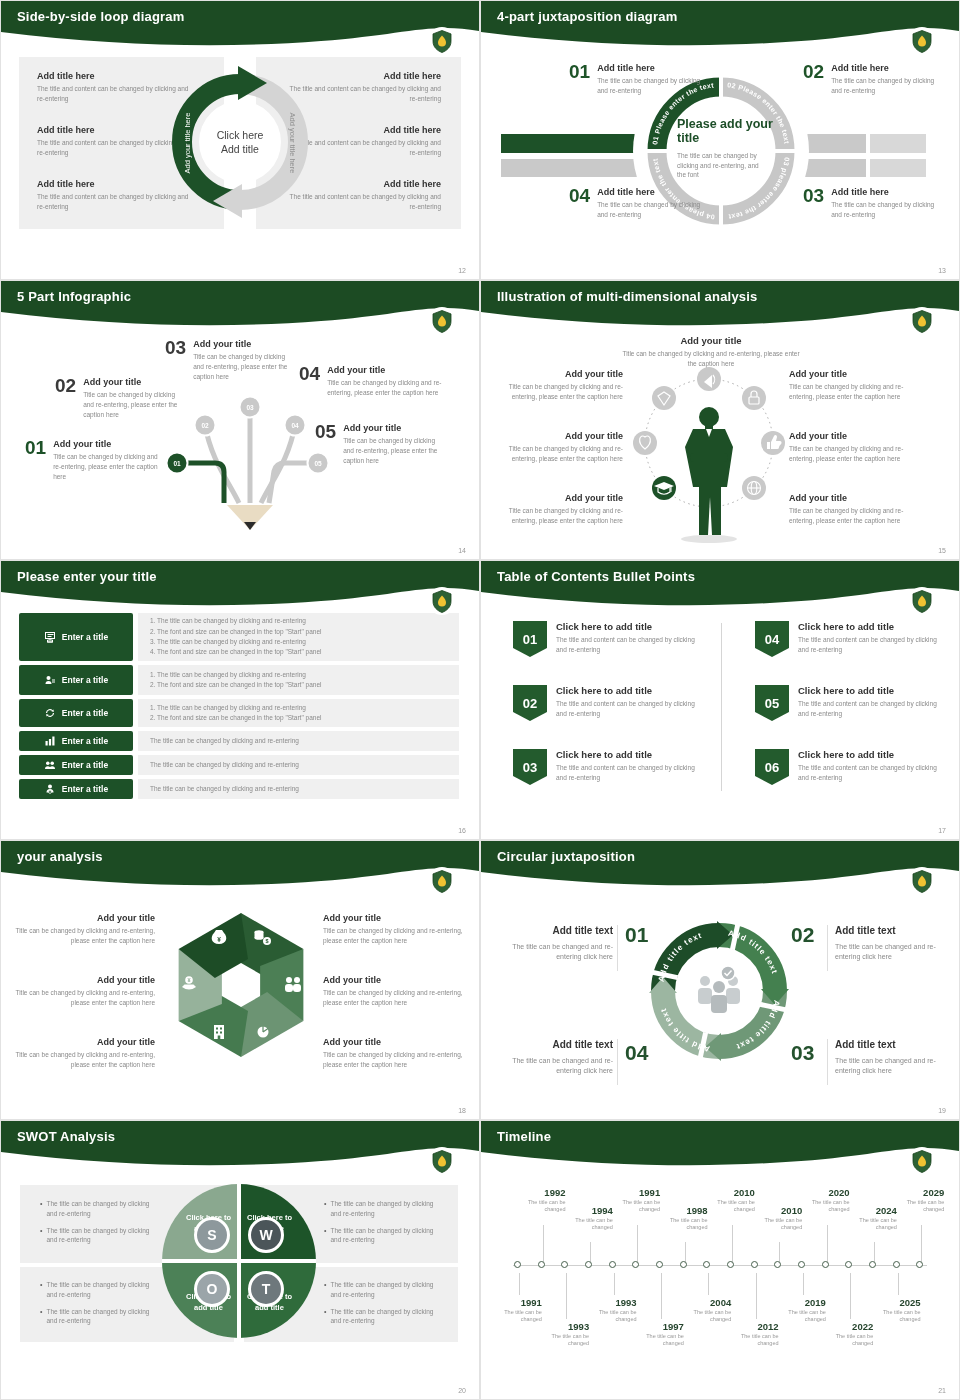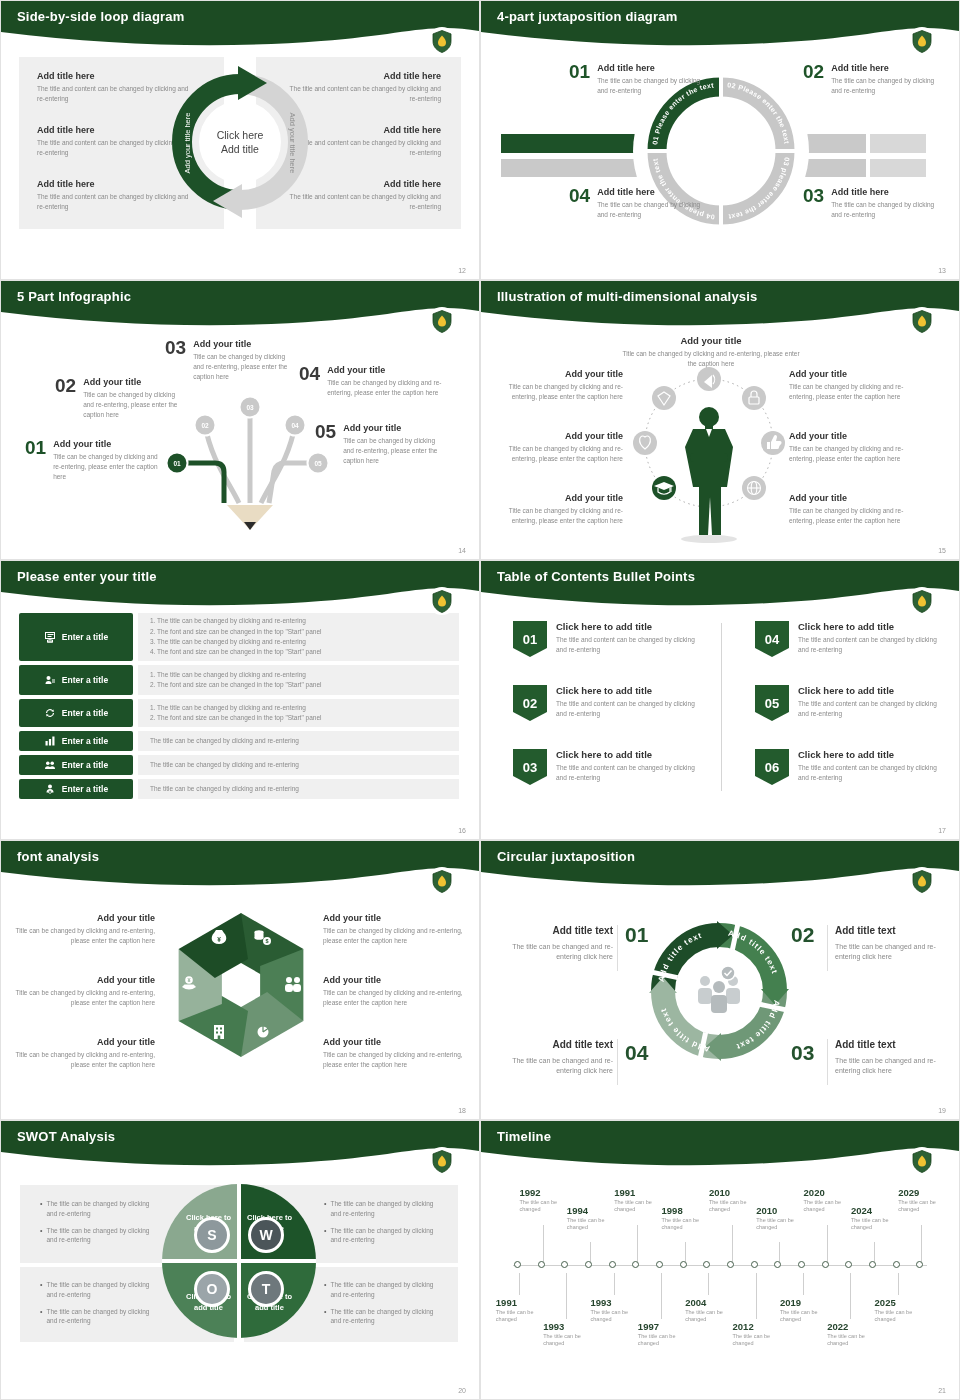--- a/index.html
+++ b/index.html
@@ -39,21 +39,21 @@
 .letcirc{position:absolute;width:36px;height:36px;border-radius:50%;border:3px solid #fff;color:#fff;font-weight:700;font-size:14px;display:flex;align-items:center;justify-content:center;z-index:3}
 .swbul{display:flex;gap:4px;margin-bottom:7px}
 .swbul .dot{font-size:7px;color:#666;line-height:1.4}
 
 .tl-wrap{position:absolute;left:26px;top:64px;width:426px;height:190px}
 .tl-line{position:absolute;left:6px;right:6px;top:80px;height:1px;background:#cfcfcf}
 .tl-events{position:absolute;inset:0;display:flex}
 .tl-event{position:relative;flex:1}
 .tl-dot{position:absolute;left:50%;top:76px;width:7px;height:7px;margin-left:-5px;border:1.5px solid #47604d;border-radius:50%;background:#fff}
 .tl-stem{position:absolute;left:50%;width:1px;background:#cfcfcf}
-.tl-label{position:absolute;left:50%;width:46px;margin-left:-23px;text-align:left}
+.tl-label{position:absolute;left:50%;width:46px;margin-left:-23px;text-align:right}
 .tl-year{font-size:9.5px;font-weight:700;color:#26452e;margin-bottom:1px}
 .tl-body{font-size:5.5px;color:#9a9a9a;line-height:1.35}
 .above-far .tl-stem{top:40px;height:38px}
 .above-near .tl-stem{top:57px;height:21px}
 .below-near .tl-stem{top:88px;height:22px}
 .below-far .tl-stem{top:88px;height:46px}
 .above-far .tl-label{top:2px}
 .above-near .tl-label{top:20px}
 .below-near .tl-label{top:112px}
 .below-far .tl-label{top:136px}
@@ -144,20 +144,24 @@
       <path id="p13bl" d="M90,156 A64,64 0 0 1 26,92" stroke="#c7c7c7" stroke-width="19" fill="none"></path>
       <rect x="88" y="16" width="4" height="24" fill="#fff"></rect>
       <rect x="140" y="90" width="24" height="4" fill="#fff"></rect>
       <rect x="88" y="144" width="4" height="24" fill="#fff"></rect>
       <rect x="16" y="90" width="24" height="4" fill="#fff"></rect>
       <text font-size="7" font-weight="bold" fill="#fff" letter-spacing=".4"><textPath href="#p13tl" startOffset="6%">01 Please enter the text</textPath></text>
       <text font-size="7" font-weight="bold" fill="#fff" letter-spacing=".4"><textPath href="#p13tr" startOffset="6%">02 Please enter the text</textPath></text>
       <text font-size="7" font-weight="bold" fill="#fff" letter-spacing=".4"><textPath href="#p13br" startOffset="6%">03 please enter the text</textPath></text>
       <text font-size="7" font-weight="bold" fill="#fff" letter-spacing=".4"><textPath href="#p13bl" startOffset="6%">04 please enter the text</textPath></text>
     </svg>
+    <div class="abs" style="left:196px;top:116px;width:96px;z-index:4">
+      <div style="font-size:12.5px;font-weight:700;color:#1d4e28;line-height:1.15;margin-bottom:5px">Please add your title</div>
+      <div class="b" style="width:88px">The title can be changed by clicking and re-entering, and the font</div>
+    </div>
     <div class="numrow" style="left:88px;top:62px">
       <div class="bignum">01</div>
       <div style="width:112px">
           <div class="t">Add title here</div>
           <div class="b">The title can be changed by clicking and re-entering</div>
         </div>
     </div>
     <div class="numrow" style="left:322px;top:62px">
       <div class="bignum">02</div>
       <div style="width:112px">
@@ -506,21 +510,21 @@
     <div class="pagenum">17</div>
   </section>
 
   <section class="card">
     <svg class="hdr" width="478" height="62" viewBox="0 0 478 62">
       <path d="M0,0 H478 V30 C430,21 402,34 320,40 C230,47 120,46 0,31 Z" fill="#1c4b23"></path>
       <circle cx="441" cy="40" r="14" fill="#fff"></circle>
       <path d="M441,29.5 l9,3.4 v7.4 c0,5.6 -4,9.3 -9,11.2 c-5,-1.9 -9,-5.6 -9,-11.2 v-7.4 Z" fill="#2d6134" stroke="#18421d" stroke-width="0.8"></path>
       <path d="M441,34.5 c2.7,2.9 4,4.8 4,7.1 a4,4 0 0 1 -8,0 c0,-2.3 1.3,-4.2 4,-7.1 Z" fill="#f1c232"></path>
     </svg>
-    <div class="hdr-title">font analysis</div>
+    <div class="hdr-title">your analysis</div>
     <div class="grp h54 ra" style="left:8px;top:72px;width:146px">
 
         <div class="gi">
           <div class="t">Add your title</div>
           <div class="b">Title can be changed by clicking and re-entering, please enter the caption here</div>
         </div>
 
         <div class="gi">
           <div class="t">Add your title</div>
           <div class="b">Title can be changed by clicking and re-entering, please enter the caption here</div>

